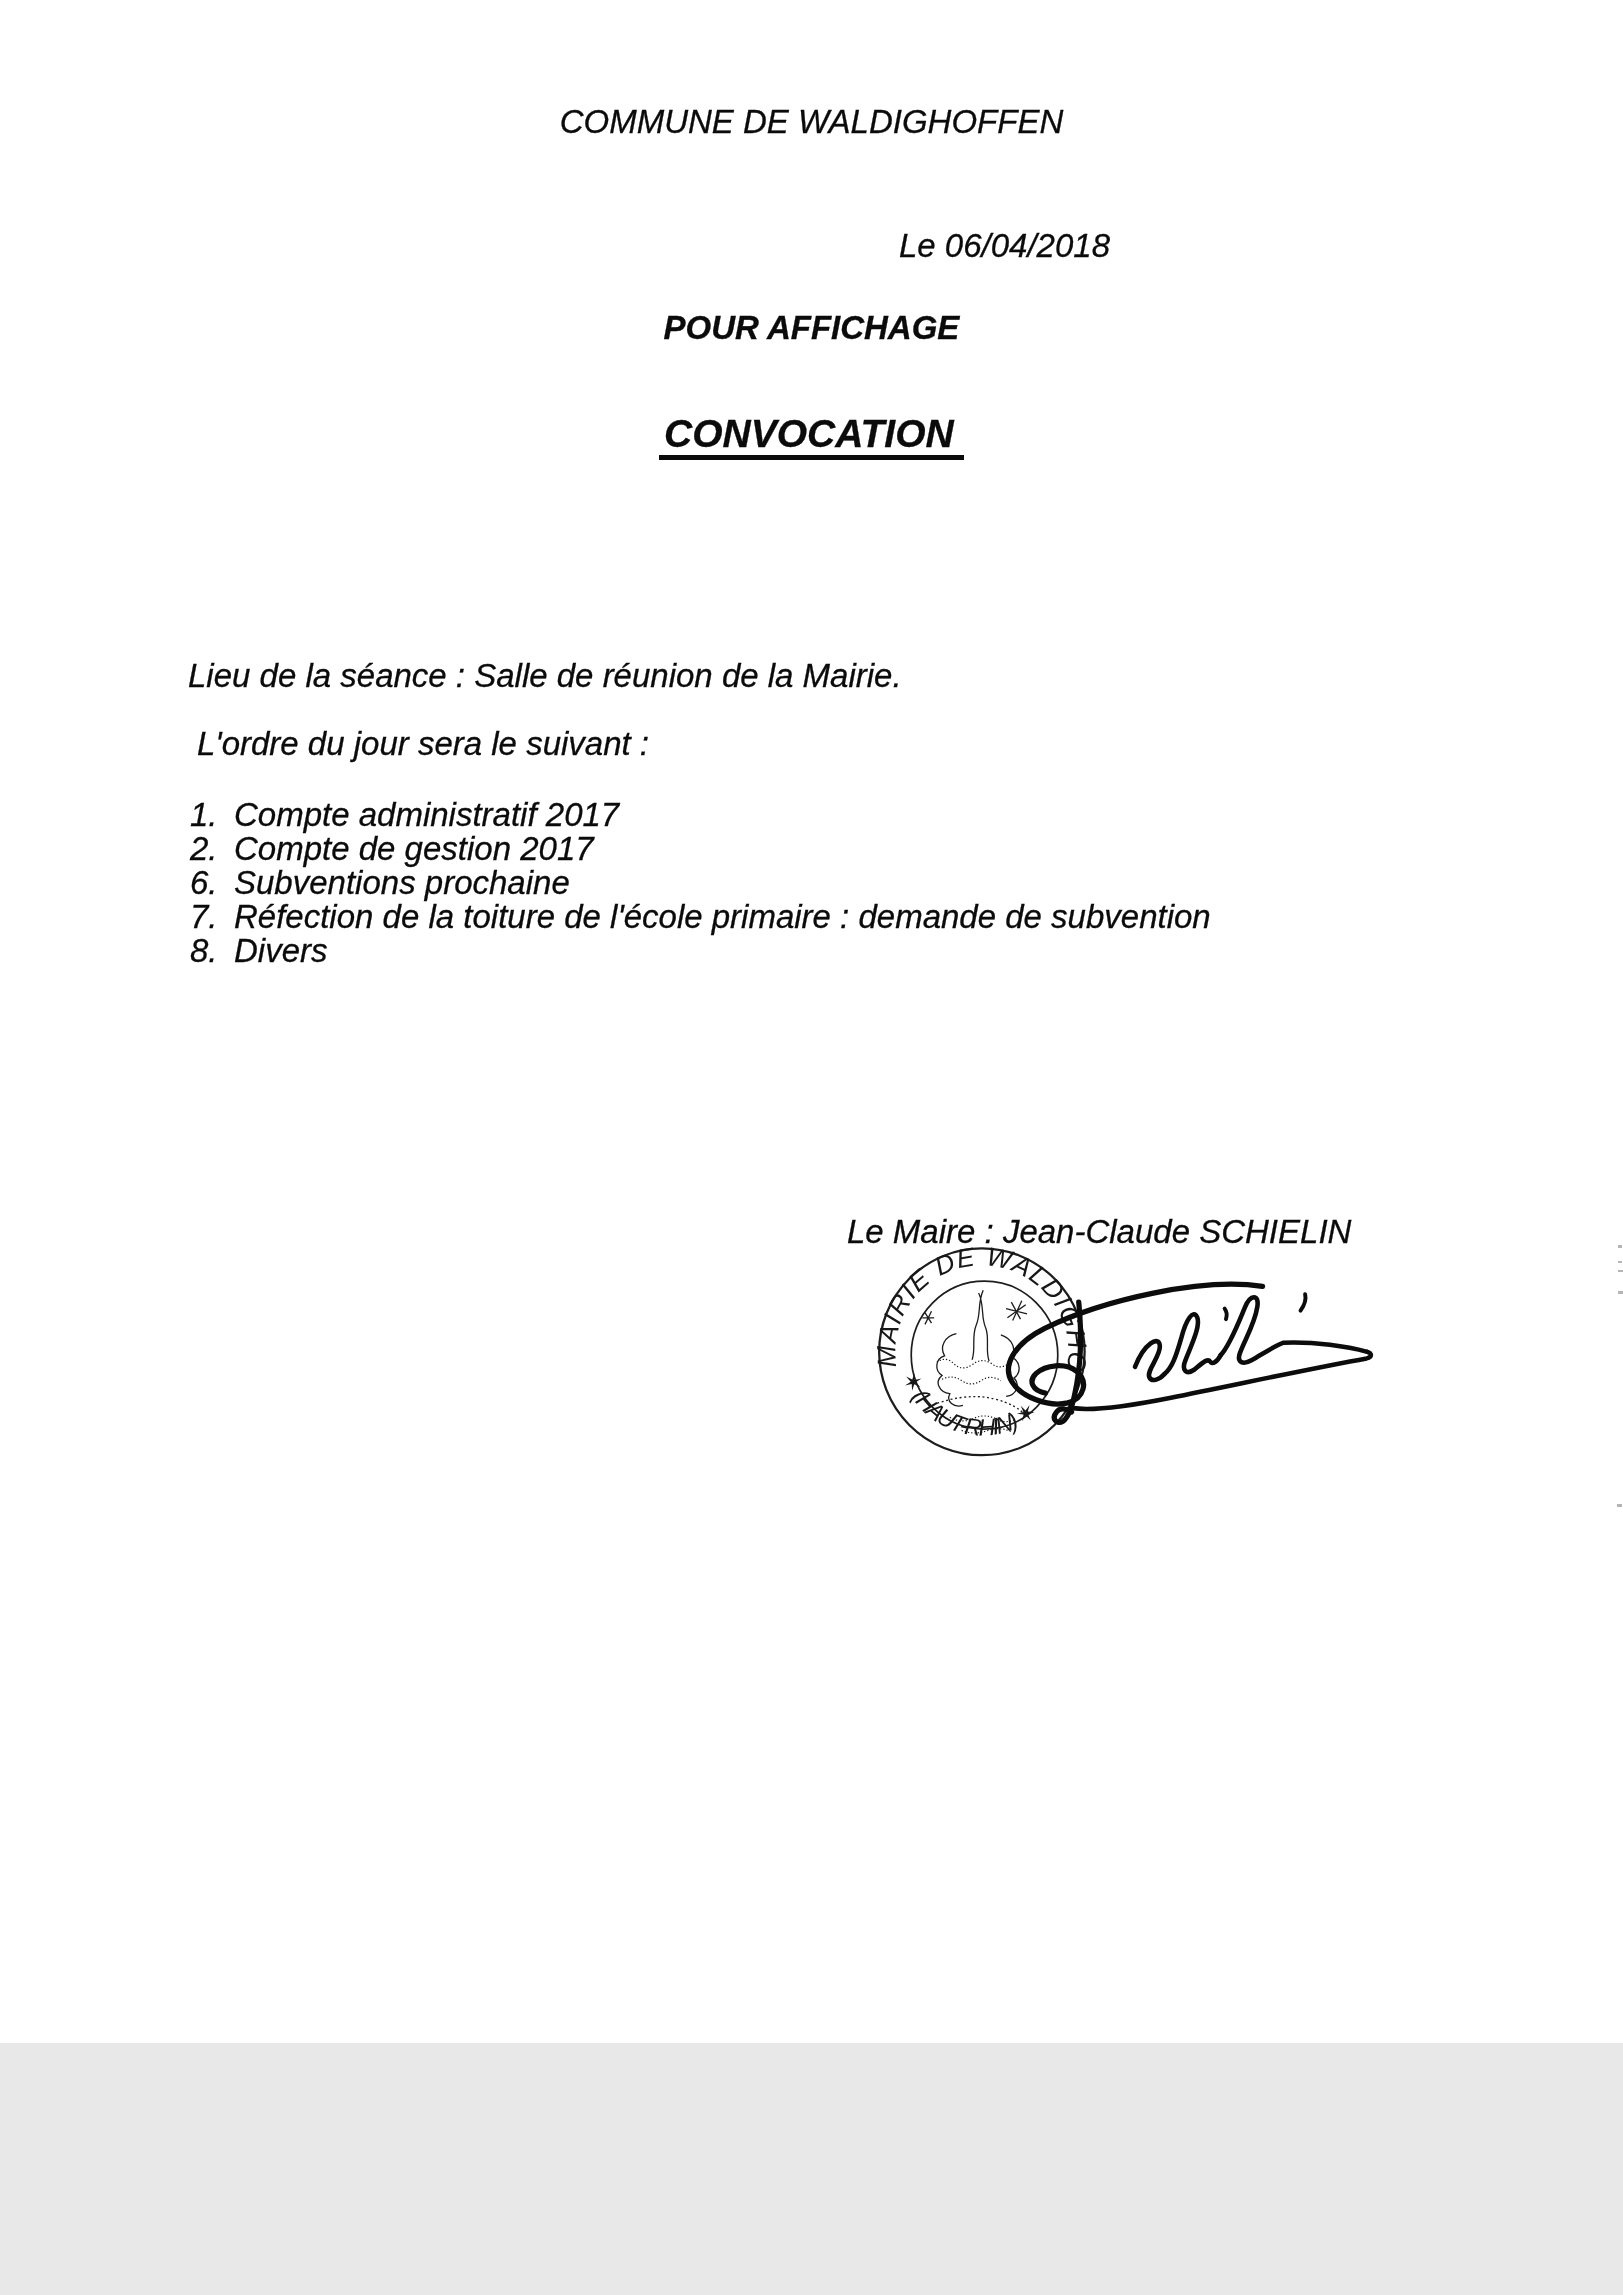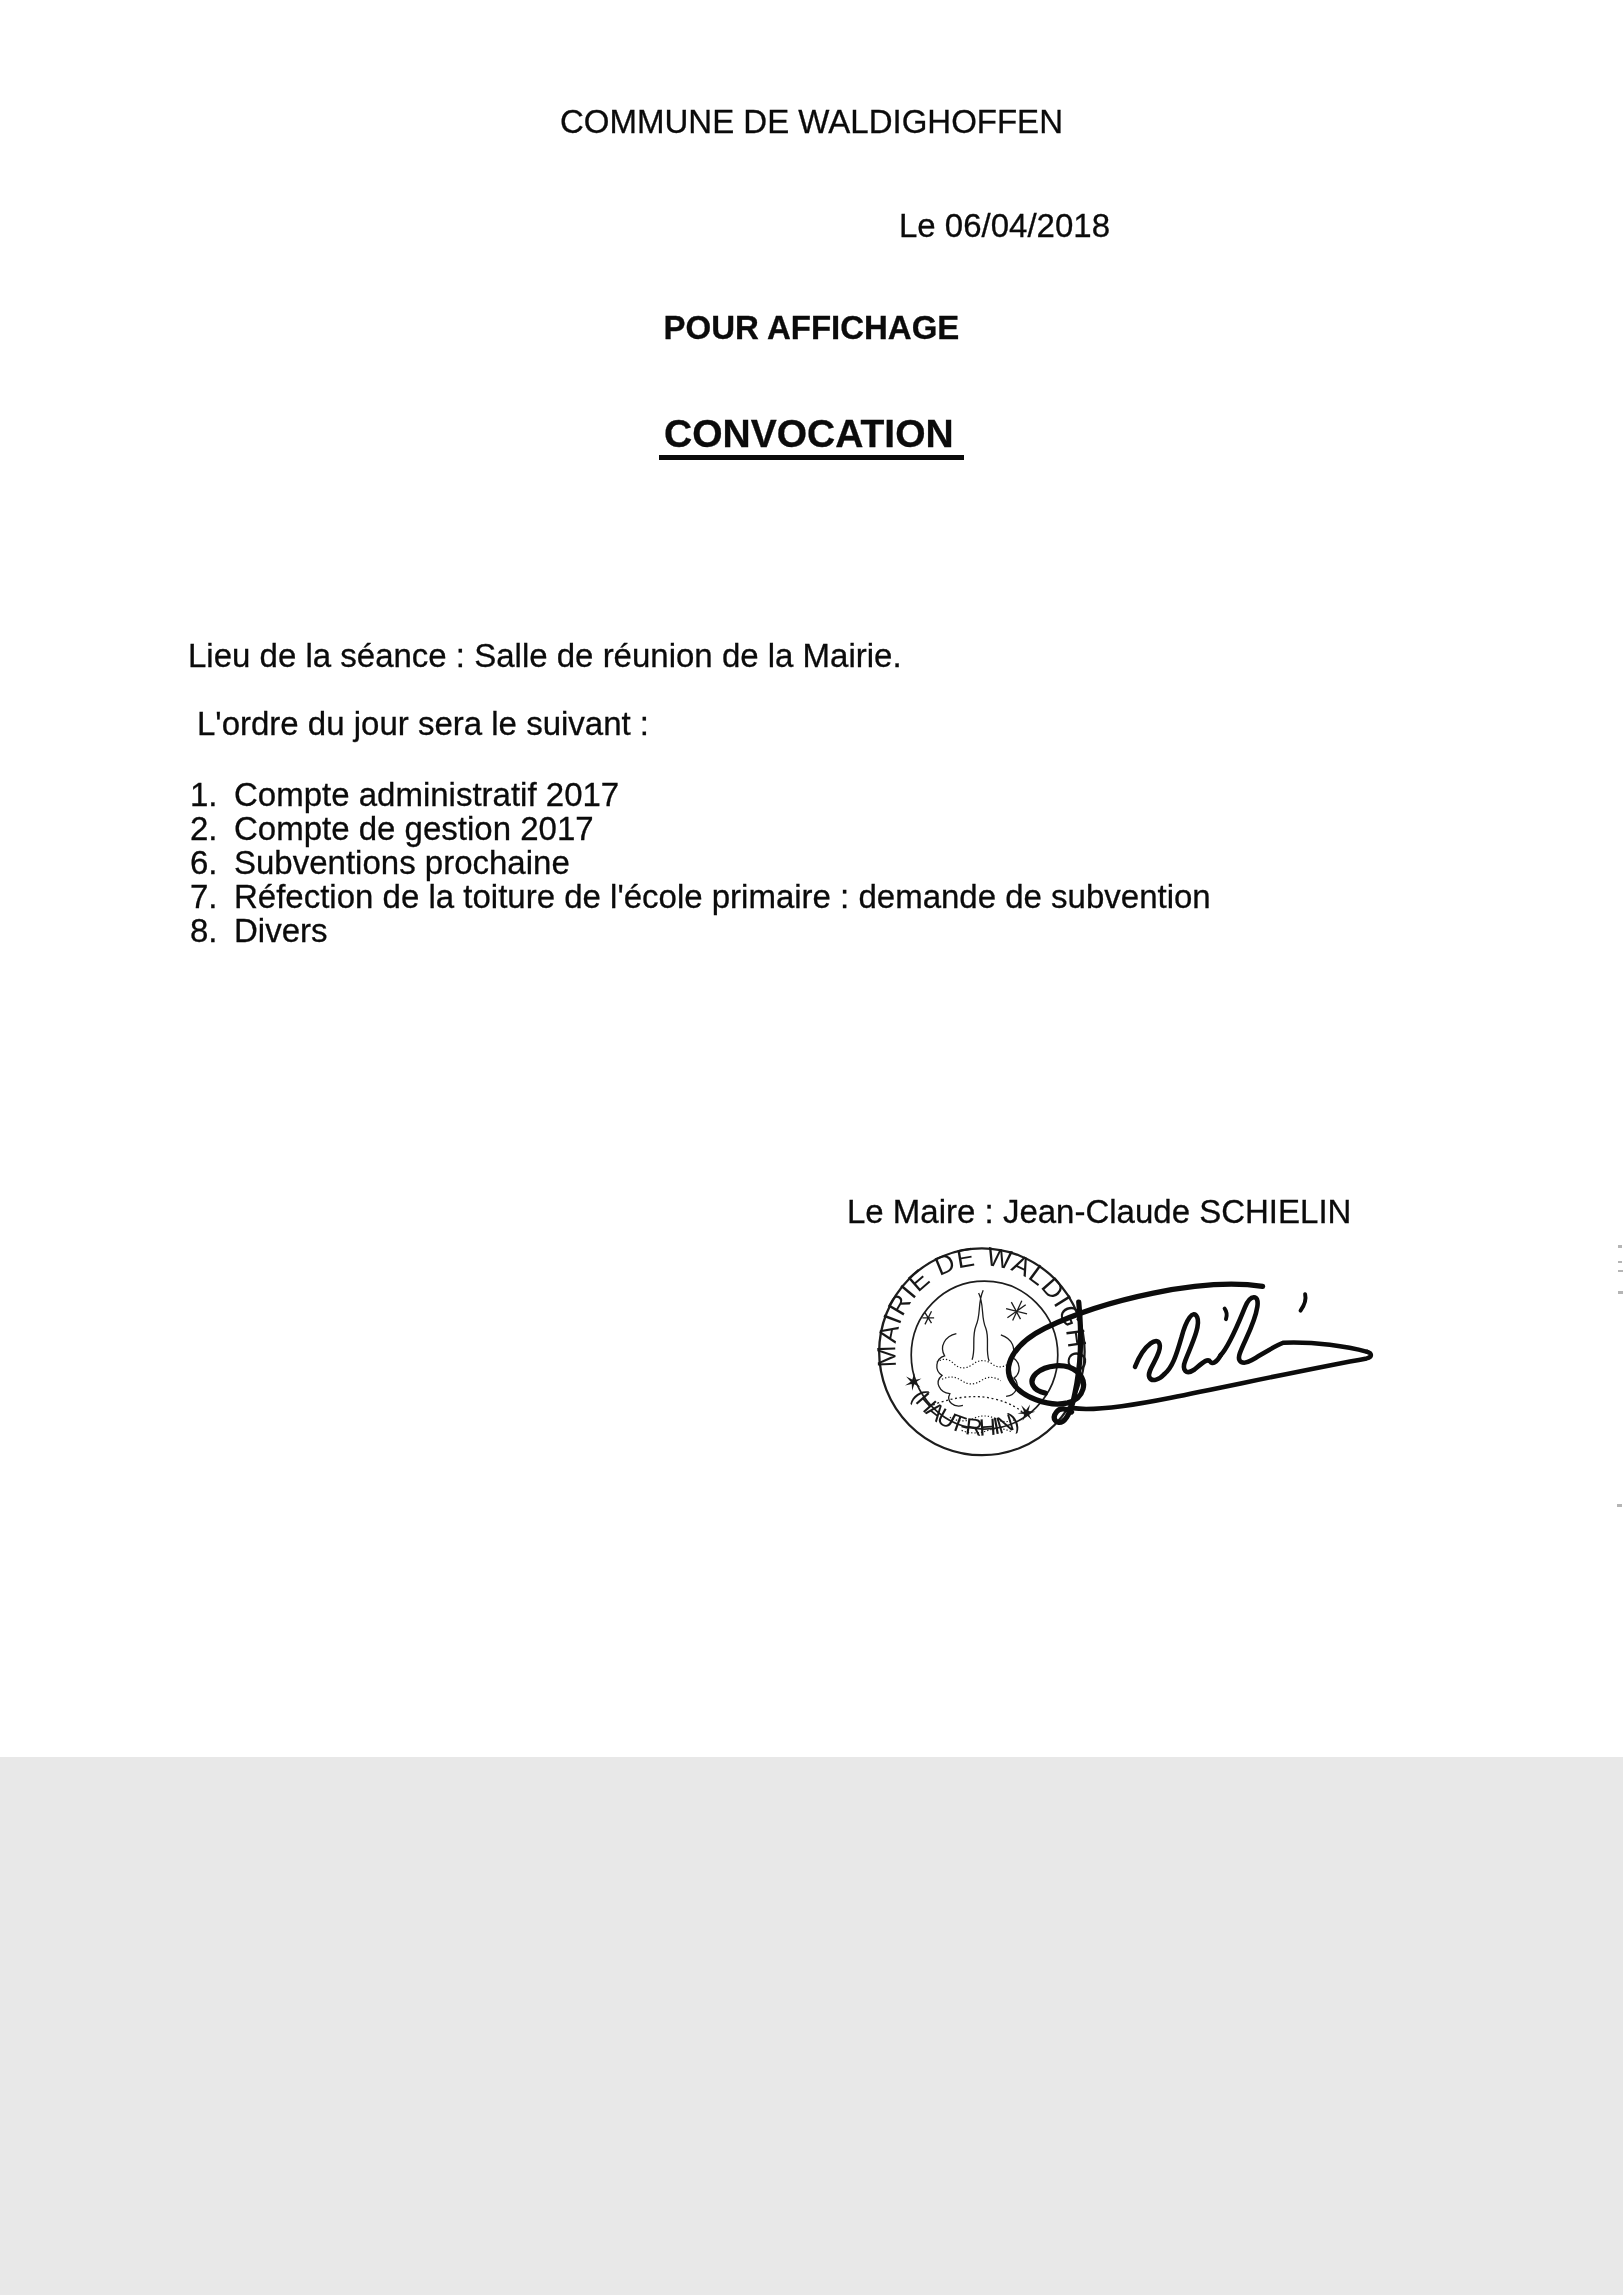--- a/index.html
+++ b/index.html
@@ -1,25 +1,26 @@
 <!DOCTYPE html>
 <html style="font-size:10.5px"><head>
 <meta charset="utf-8">
 <style>
   html,body{margin:0;padding:0;background:#e8e8e8;}
   .page{
     position:relative;
-    width:1623px;height:1757px;
+    width:1623px;height:2043px;
     background:#ffffff;
     font-family:"Liberation Sans",sans-serif;
     color:#0b0b0b;
     overflow:hidden;
+    font-style:italic;
     -webkit-text-stroke:0.3px #0b0b0b;
   }
-  .abs{position:absolute;white-space:nowrap;}
+  .abs{position:absolute;white-space:nowrap;margin-top:20px;}
   .centered{position:absolute;left:0;width:1623px;text-align:center;white-space:nowrap;}
   .t50{font-size:33px;line-height:34px;}
   .bold{font-weight:bold;}
   .para{font-size:33px;line-height:41px;}
   .title-text{
     display:inline-block;
     font-size:39px;line-height:42px;font-weight:bold;
     border-bottom:5.9px solid #0b0b0b;
     padding:0 10.5px 0 5.2px;
   }

